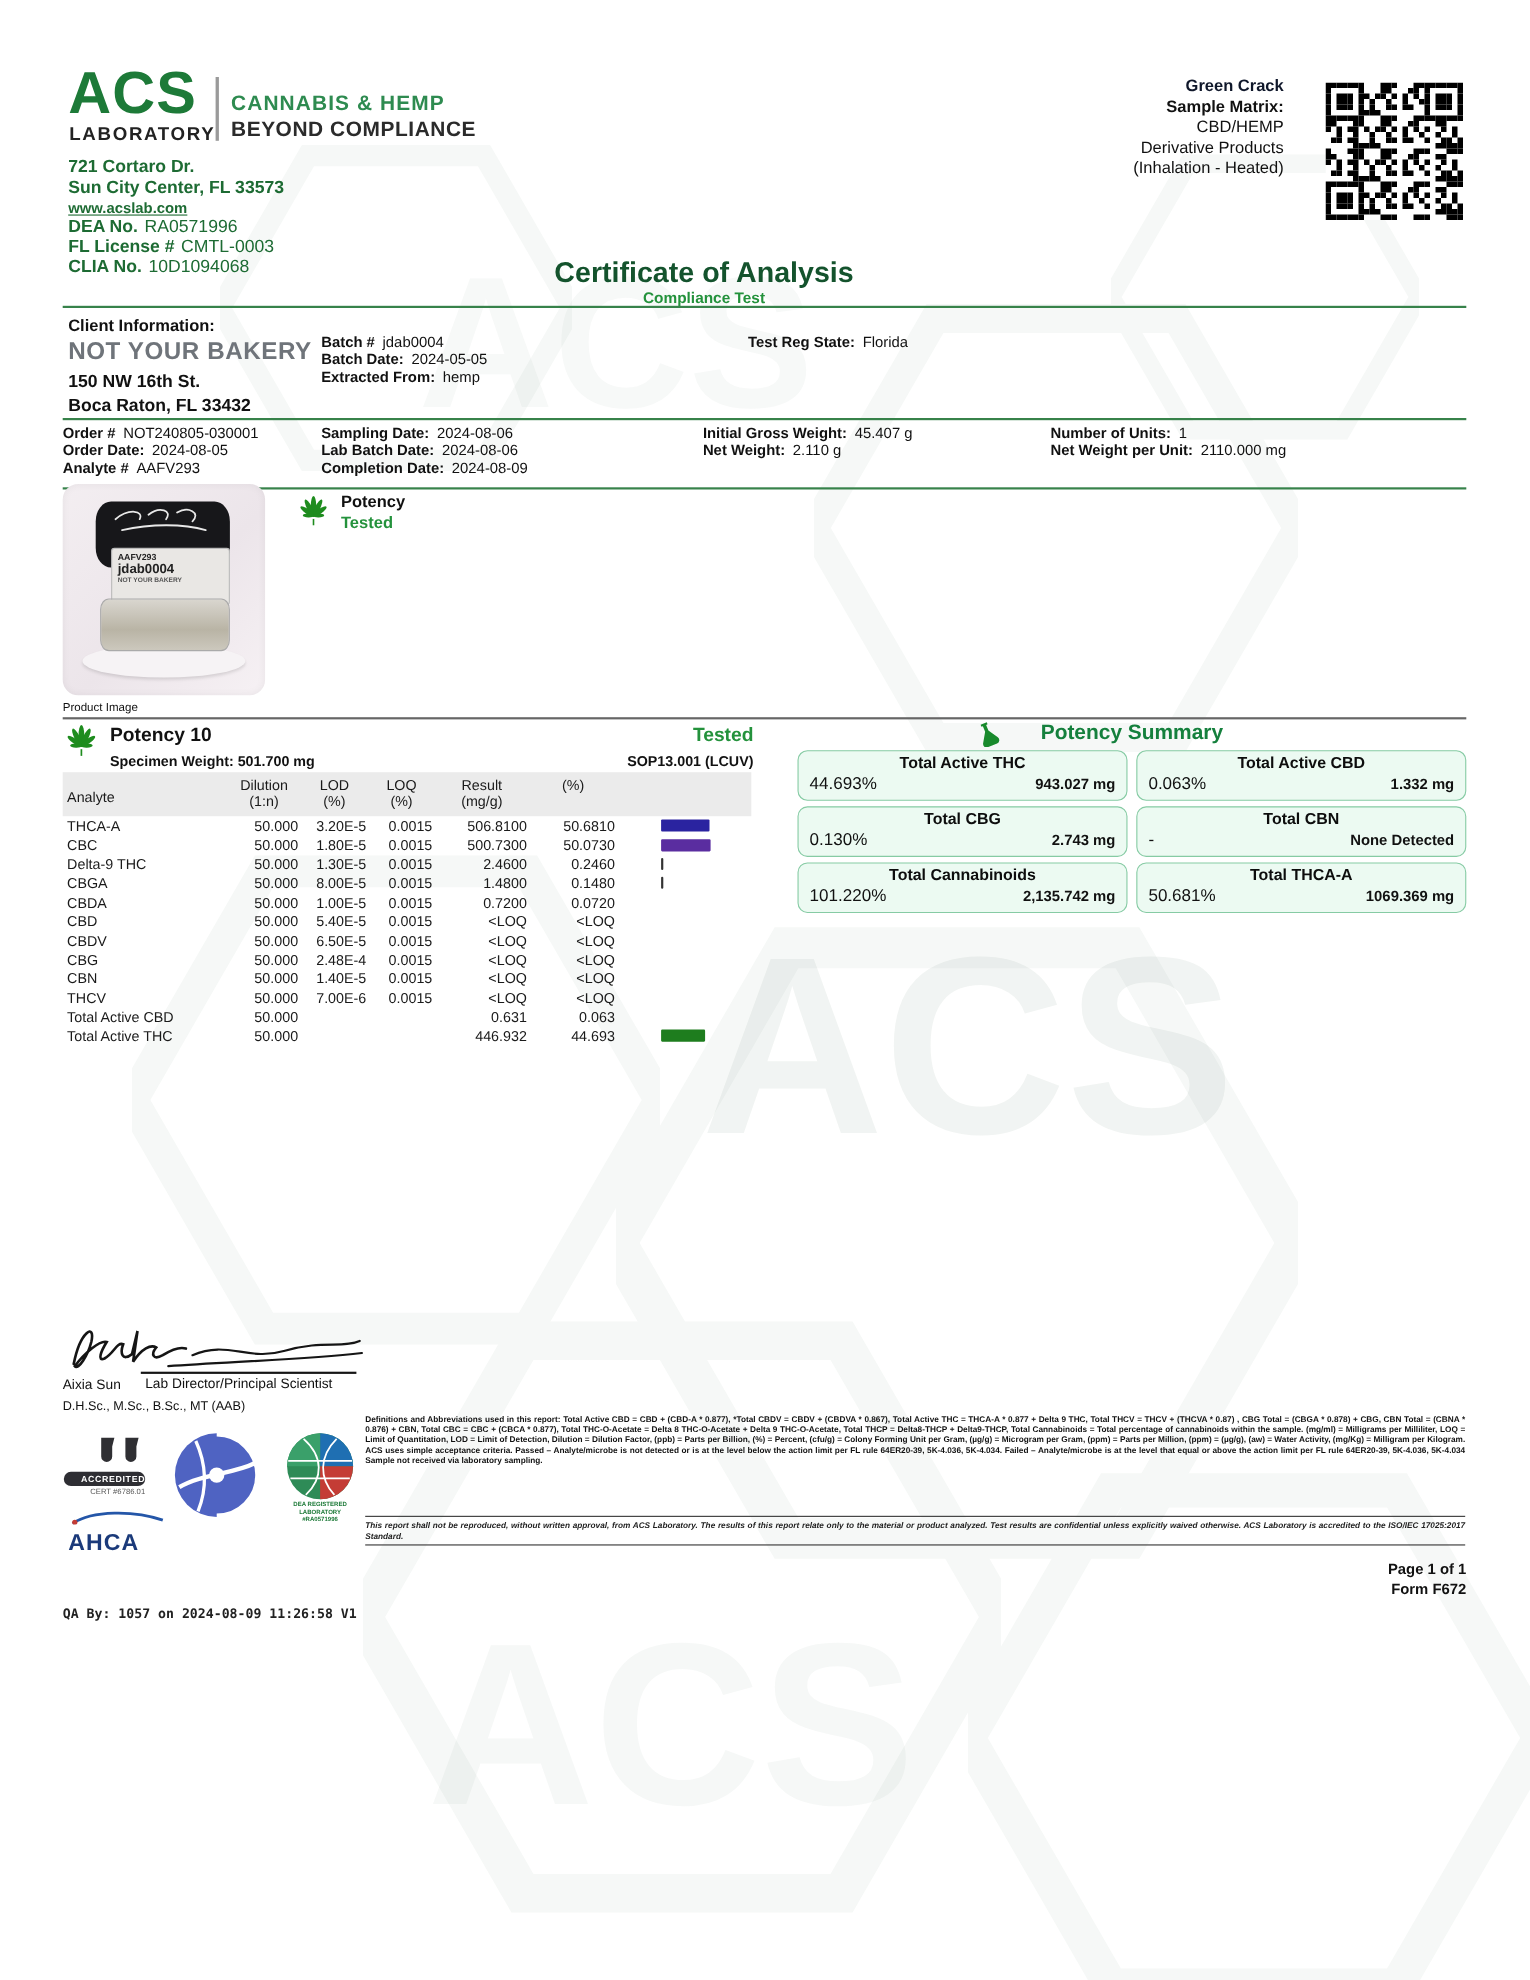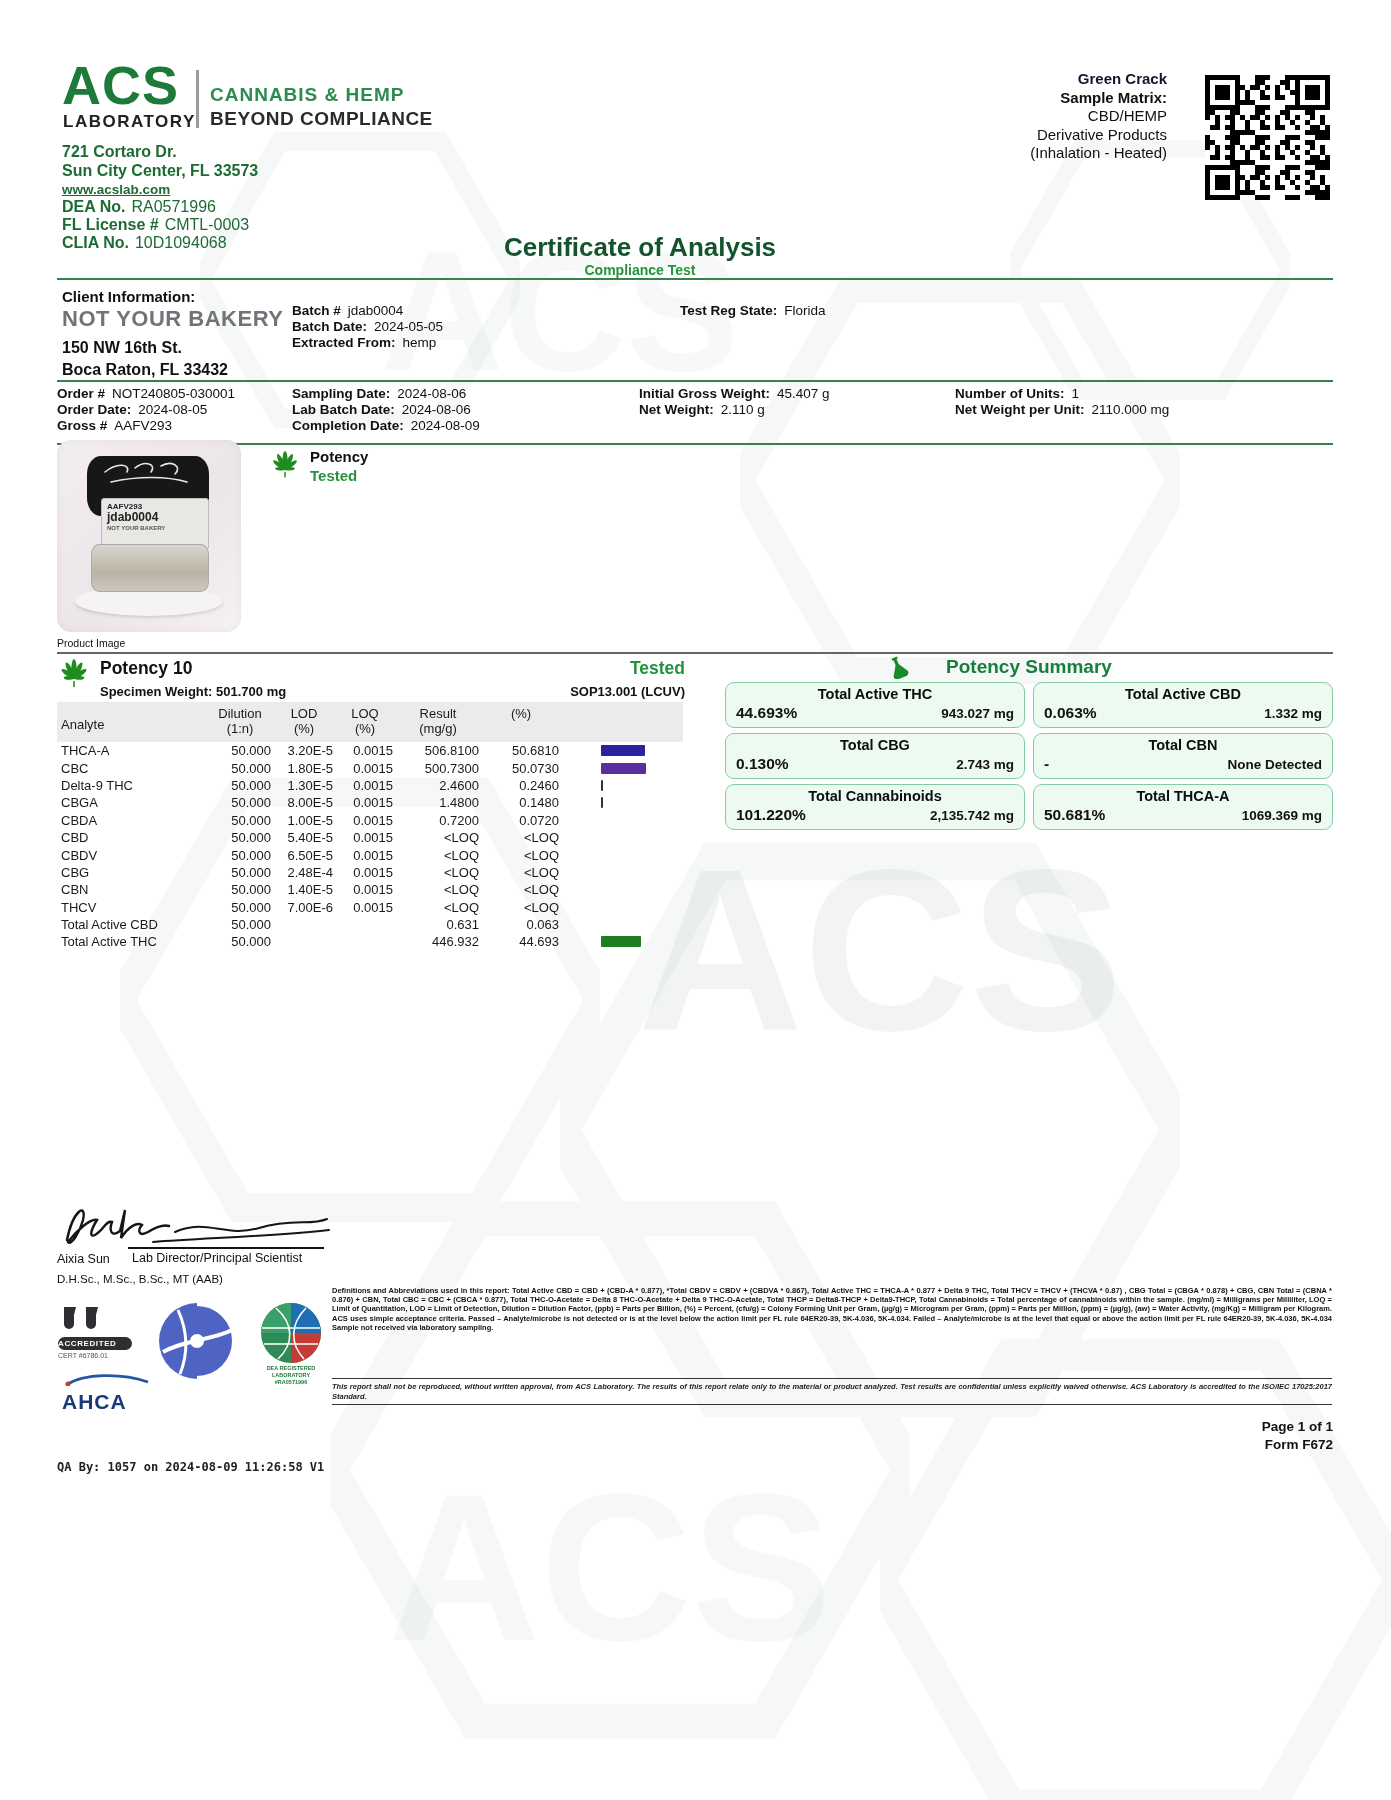--- a/index.html
+++ b/index.html
@@ -66,29 +66,29 @@
   .tbar{display:flex;align-items:center;height:100%;}
   .tbar i{display:block;height:11px;border-radius:1px;}
   .head-band{width:626px;height:40px;background:#ebebeb;}
   
   .sum-title{font-size:19px;font-weight:bold;color:#15803d;text-align:center;}
   .sboxes{display:grid;grid-template-columns:300px 300px;gap:5px 8px;}
   .sbox{height:46px;box-sizing:border-box;border:1.5px solid #86cba4;border-radius:9px;background:#ecfaf2;
         padding:3px 10px 0 10px;}
   .sbox-title{font-size:14.5px;font-weight:bold;text-align:center;color:#0d0d0d;}
   .sbox-vals{display:flex;justify-content:space-between;align-items:baseline;margin-top:2px;}
-  .sbox-pct{font-size:15.5px;font-weight:bold;}
+  .sbox-pct{font-size:15.5px;font-weight:normal;}
   .sbox-mg{font-size:13.5px;font-weight:bold;}
   
   .sig-rule{width:196px;height:2px;background:#151515;}
   .sig-name{font-size:12.5px;}
   .sig-role{font-size:12.5px;}
   .sig-creds{font-size:11.5px;}
   
-  .acc-badge{width:74px;text-align:left;}
+  .acc-badge{width:74px;text-align:right;}
   .acc-band{background:#2e2e33;color:#fff;font-size:8px;font-weight:bold;letter-spacing:0.6px;
             border-radius:7px;padding:2px 0;margin-top:1px;}
   .acc-cert{font-size:7px;color:#555;margin-top:2px;}
   .dea-cap{font-size:5.5px;color:#1d7a38;font-weight:bold;line-height:6.5px;margin-top:1px;text-align:center;}
   .ahca-text{font-size:21px;font-weight:bold;color:#1b3a7a;letter-spacing:1px;}
   
   .defs{width:1000px;font-size:7.5px;font-weight:bold;line-height:9.2px;text-align:justify;color:#111;}
   .disclaimer{width:1000px;font-size:7.5px;font-weight:bold;font-style:italic;line-height:9.6px;text-align:justify;color:#222;
               border-top:1px solid #333;border-bottom:1px solid #333;padding:3px 0;}
   
@@ -506,21 +506,21 @@
     <div class="abs pairs" style="left:57px;top:386px">
         <div class="pair">
           <span class="pl">Order #</span>
           <span class="pv">NOT240805-030001</span>
         </div>
         <div class="pair">
           <span class="pl">Order Date:</span>
           <span class="pv">2024-08-05</span>
         </div>
         <div class="pair">
-          <span class="pl">Gross #</span>
+          <span class="pl">Analyte #</span>
           <span class="pv">AAFV293</span>
         </div>
       </div>
     <div class="abs pairs" style="left:292px;top:386px">
         <div class="pair">
           <span class="pl">Sampling Date:</span>
           <span class="pv">2024-08-06</span>
         </div>
         <div class="pair">
           <span class="pl">Lab Batch Date:</span>

